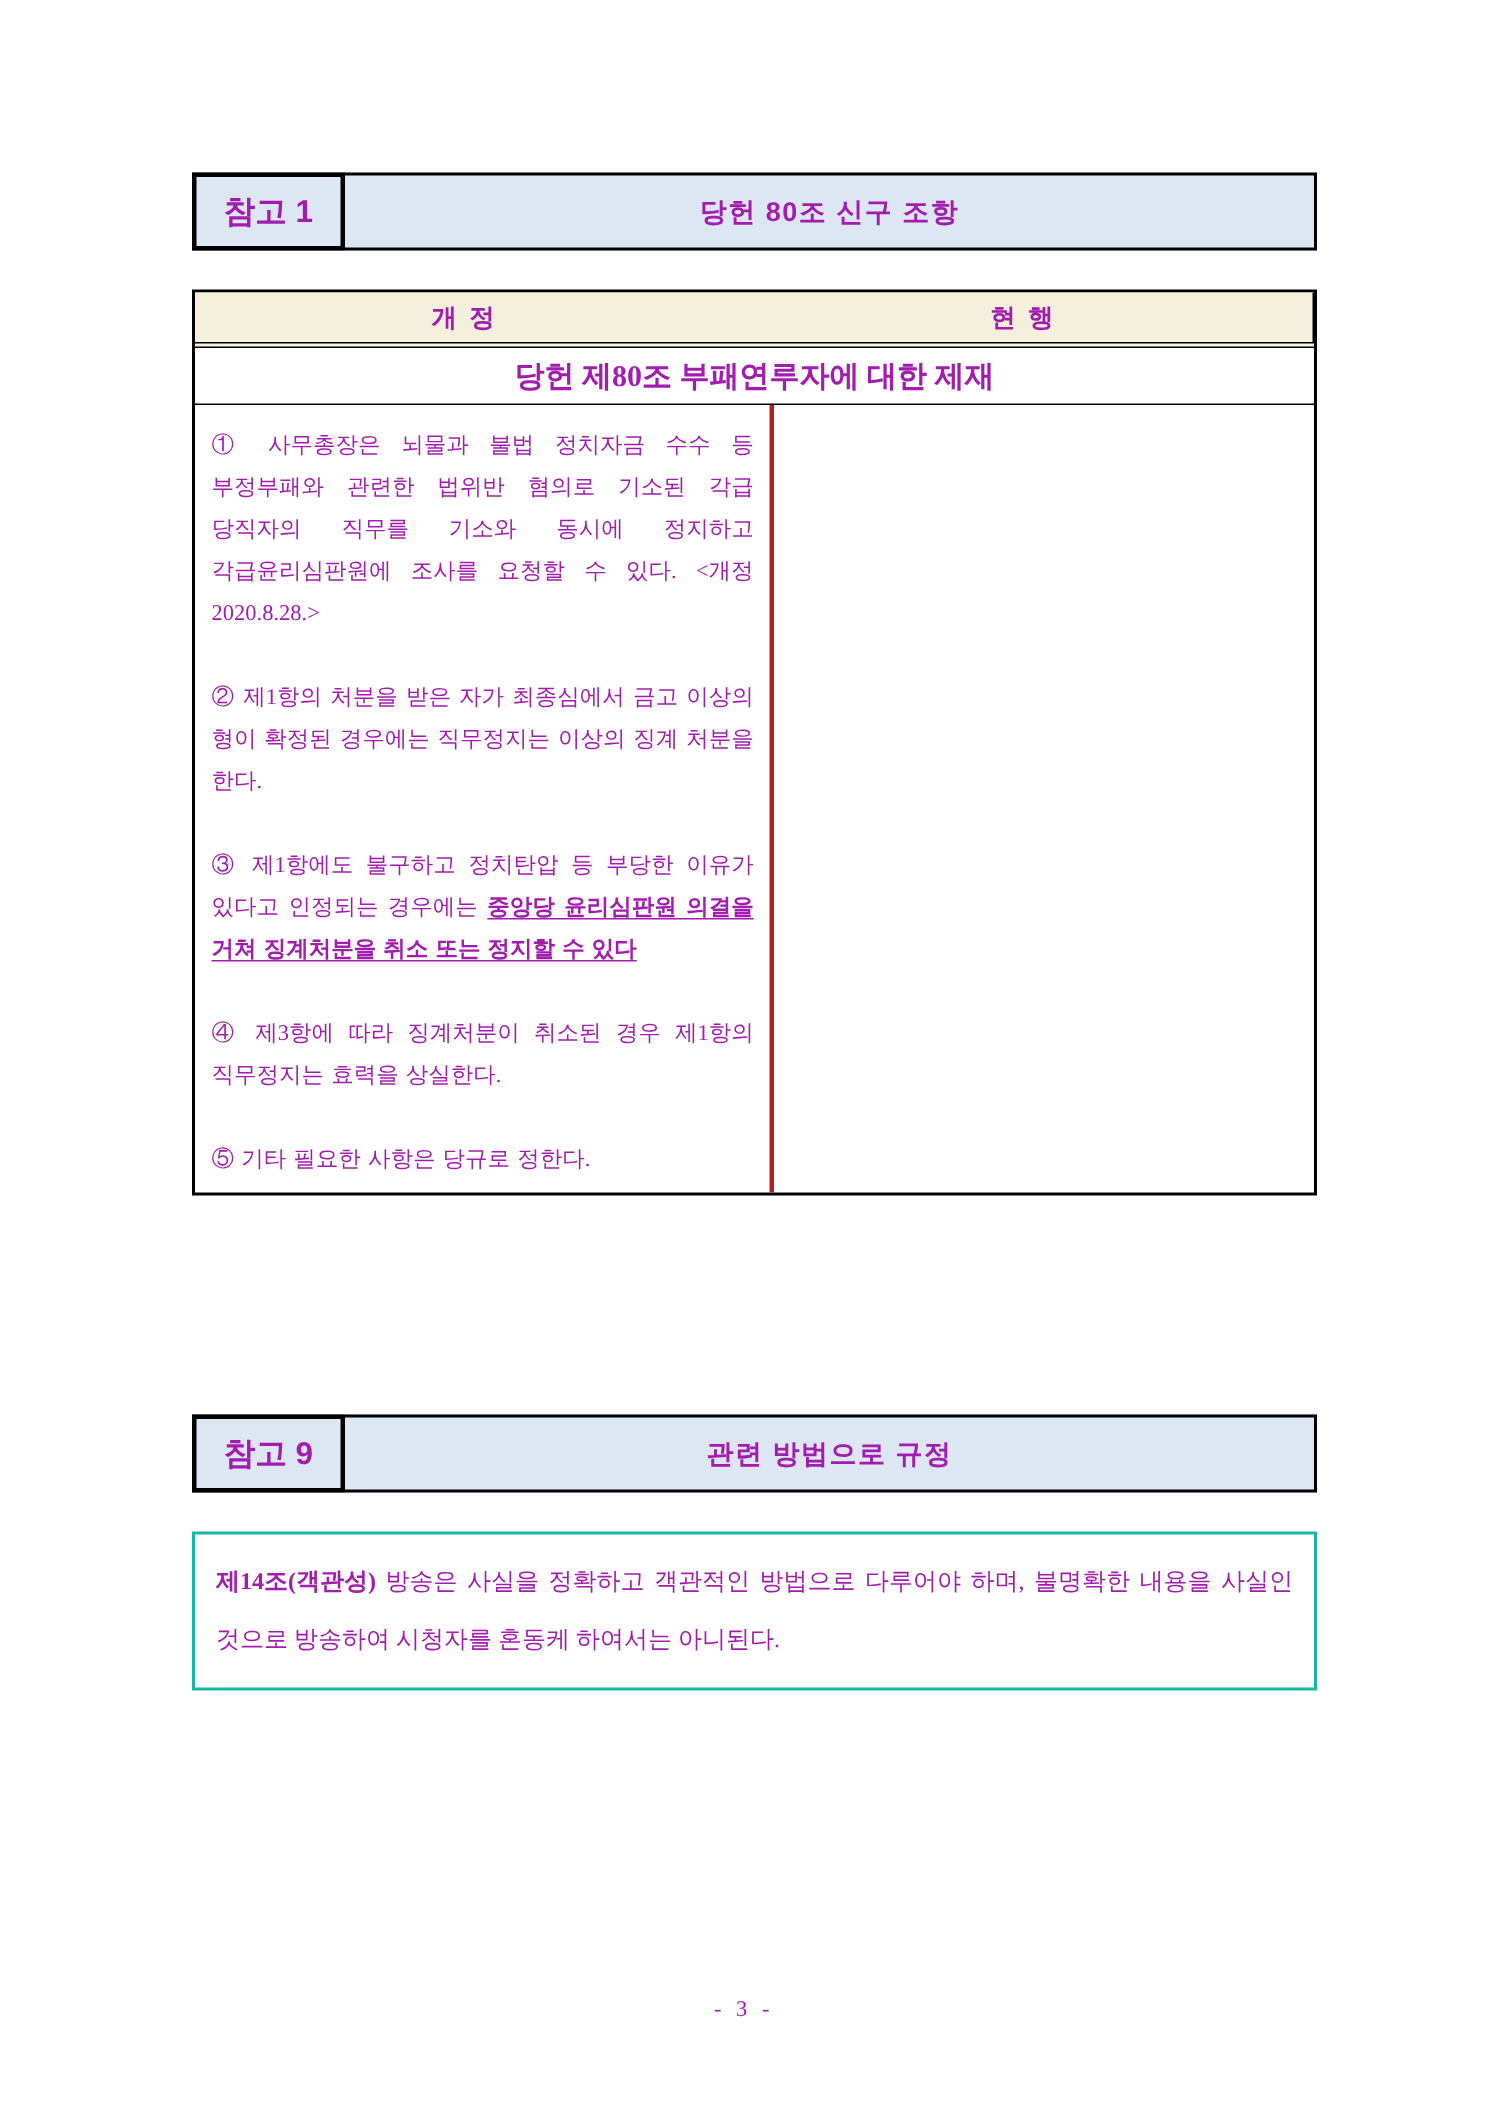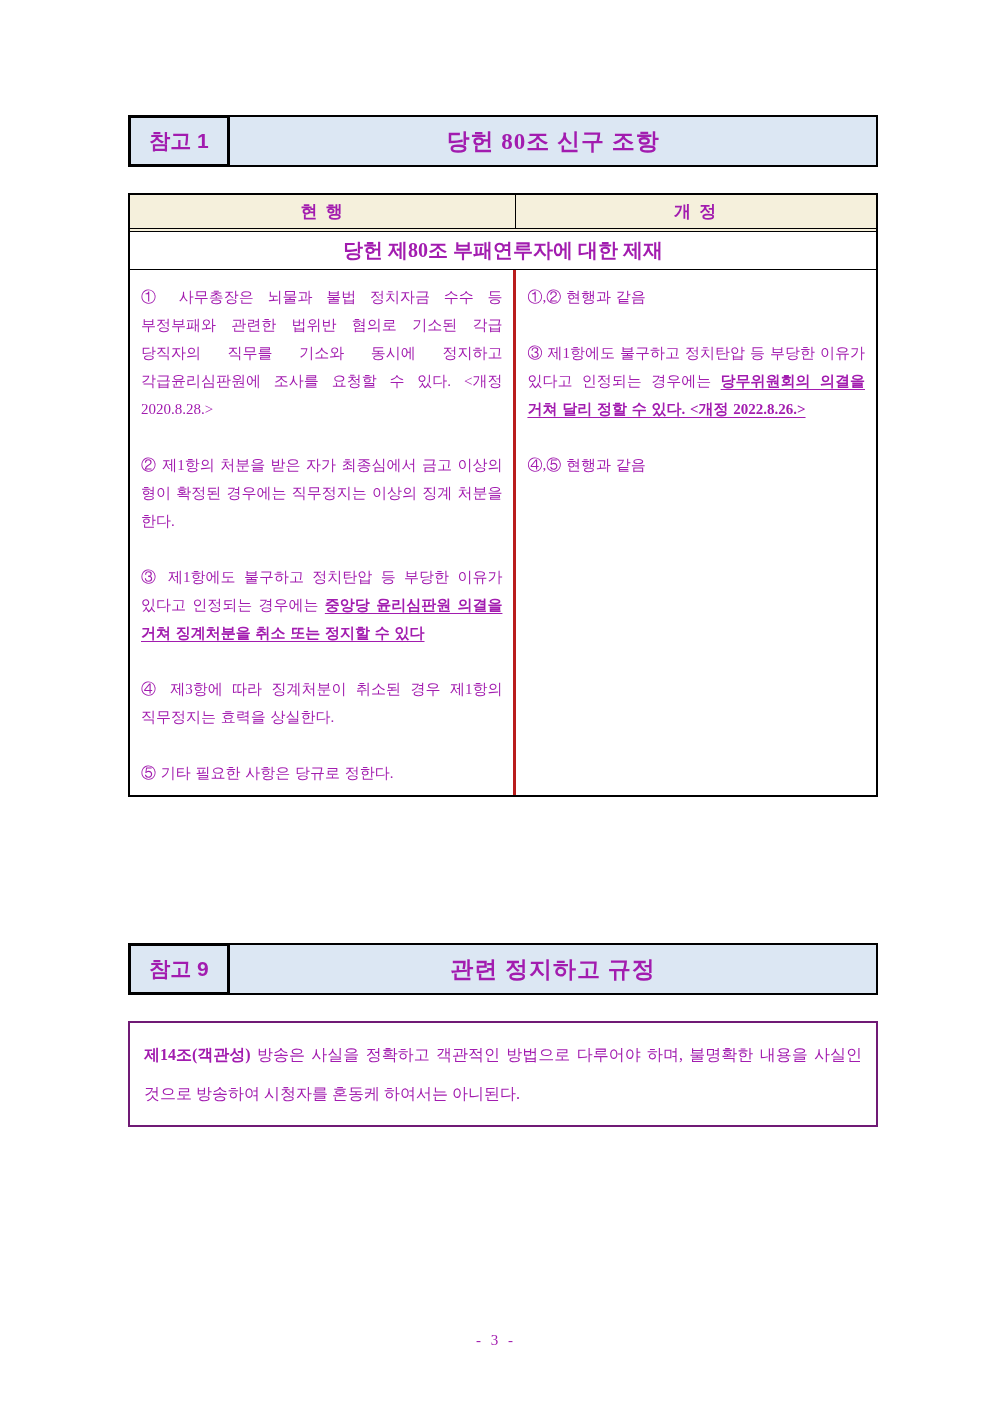--- a/index.html
+++ b/index.html
@@ -39,23 +39,23 @@
     font-family: "Liberation Sans", sans-serif;
     font-weight: bold;
     font-size: 21px;
     z-index: 1;
   }
   .ref-title {
     flex: 1;
     display: flex;
     align-items: center;
     justify-content: center;
-    font-family: Liberation Serif, serif;
+    font-family: Liberation Sans, sans-serif;
     font-weight: bold;
-    font-size: 23px;
+    font-size: 18px;
     letter-spacing: 1px;
   }
   .ref1 { margin-top: 115px; }
   .ref2 { margin-top: 146px; }
 
   
   .snc-table {
     margin-top: 26px;
     border: 2px solid #000000;
     box-sizing: border-box;
@@ -106,21 +106,21 @@
   .push-p45 { margin-top: 56px; }   
   .emph {
     font-weight: bold;
     text-decoration: underline;
     text-underline-offset: 3px;
   }
 
   
   .rule-box {
     margin-top: 26px;
-    border: 2px solid #701a75;
+    border: 2px solid #14b8a6;
     box-sizing: border-box;
     padding: 12px 14px;
     min-height: 92px;
   }
   .rule-box p {
     margin: 0;
     font-size: 16px;
     line-height: 39px;
     text-align: justify;
     word-break: keep-all;
@@ -144,46 +144,41 @@
 <div class="page">
   <div class="content">
 
     <div class="ref-header ref1">
       <div class="ref-badge">참고 1</div>
       <div class="ref-title">당헌 80조 신구 조항</div>
     </div>
 
     <div class="snc-table">
       <div class="thead">
+        <div class="th th-right">개 정</div>
         <div class="th th-left">현 행</div>
-        <div class="th th-right">개 정</div>
       </div>
       <div class="merged-row">당헌 제80조 부패연루자에 대한 제재</div>
       <div class="tbody">
 
         <div class="cell cell-left">
           <p>① 사무총장은 뇌물과 불법 정치자금 수수 등 부정부패와 관련한 법위반 혐의로 기소된 각급 당직자의 직무를 기소와 동시에 정지하고 각급윤리심판원에 조사를 요청할 수 있다. &lt;개정 2020.8.28.&gt;</p>
           <p>② 제1항의 처분을 받은 자가 최종심에서 금고 이상의 형이 확정된 경우에는 직무정지는 이상의 징계 처분을 한다.</p>
           <p><span>③ 제1항에도 불구하고 정치탄압 등 부당한 이유가 있다고 인정되는 경우에는 </span><span class="emph">중앙당 윤리심판원 의결을 거쳐 징계처분을 취소 또는 정지할 수 있다</span></p>
           <p>④ 제3항에 따라 징계처분이 취소된 경우 제1항의 직무정지는 효력을 상실한다.</p>
           <p>⑤ 기타 필요한 사항은 당규로 정한다.</p>
         </div>
 
-        <div class="cell cell-right">
-          <p>①,② 현행과 같음</p>
-          <p class="push-p3"><span>③ 제1항에도 불구하고 정치탄압 등 부당한 이유가 있다고 인정되는 경우에는 </span><span class="emph">당무위원회의 의결을 거쳐 달리 정할 수 있다. &lt;개정 2022.8.26.&gt;</span></p>
-          <p class="push-p45">④,⑤ 현행과 같음</p>
-        </div>
 
       </div>
     </div>
 
     <div class="ref-header ref2">
       <div class="ref-badge">참고 9</div>
-      <div class="ref-title">관련 정지하고 규정</div>
+      <div class="ref-title">관련 방법으로 규정</div>
     </div>
 
     <div class="rule-box">
       <p><span class="rule-bold">제14조(객관성)</span><span> 방송은 사실을 정확하고 객관적인 방법으로 다루어야 하며, 불명확한 내용을 사실인 것으로 방송하여 시청자를 혼동케 하여서는 아니된다.</span></p>
     </div>
 
   </div>
 
   <div class="page-number">- 3 -</div>
 </div>

